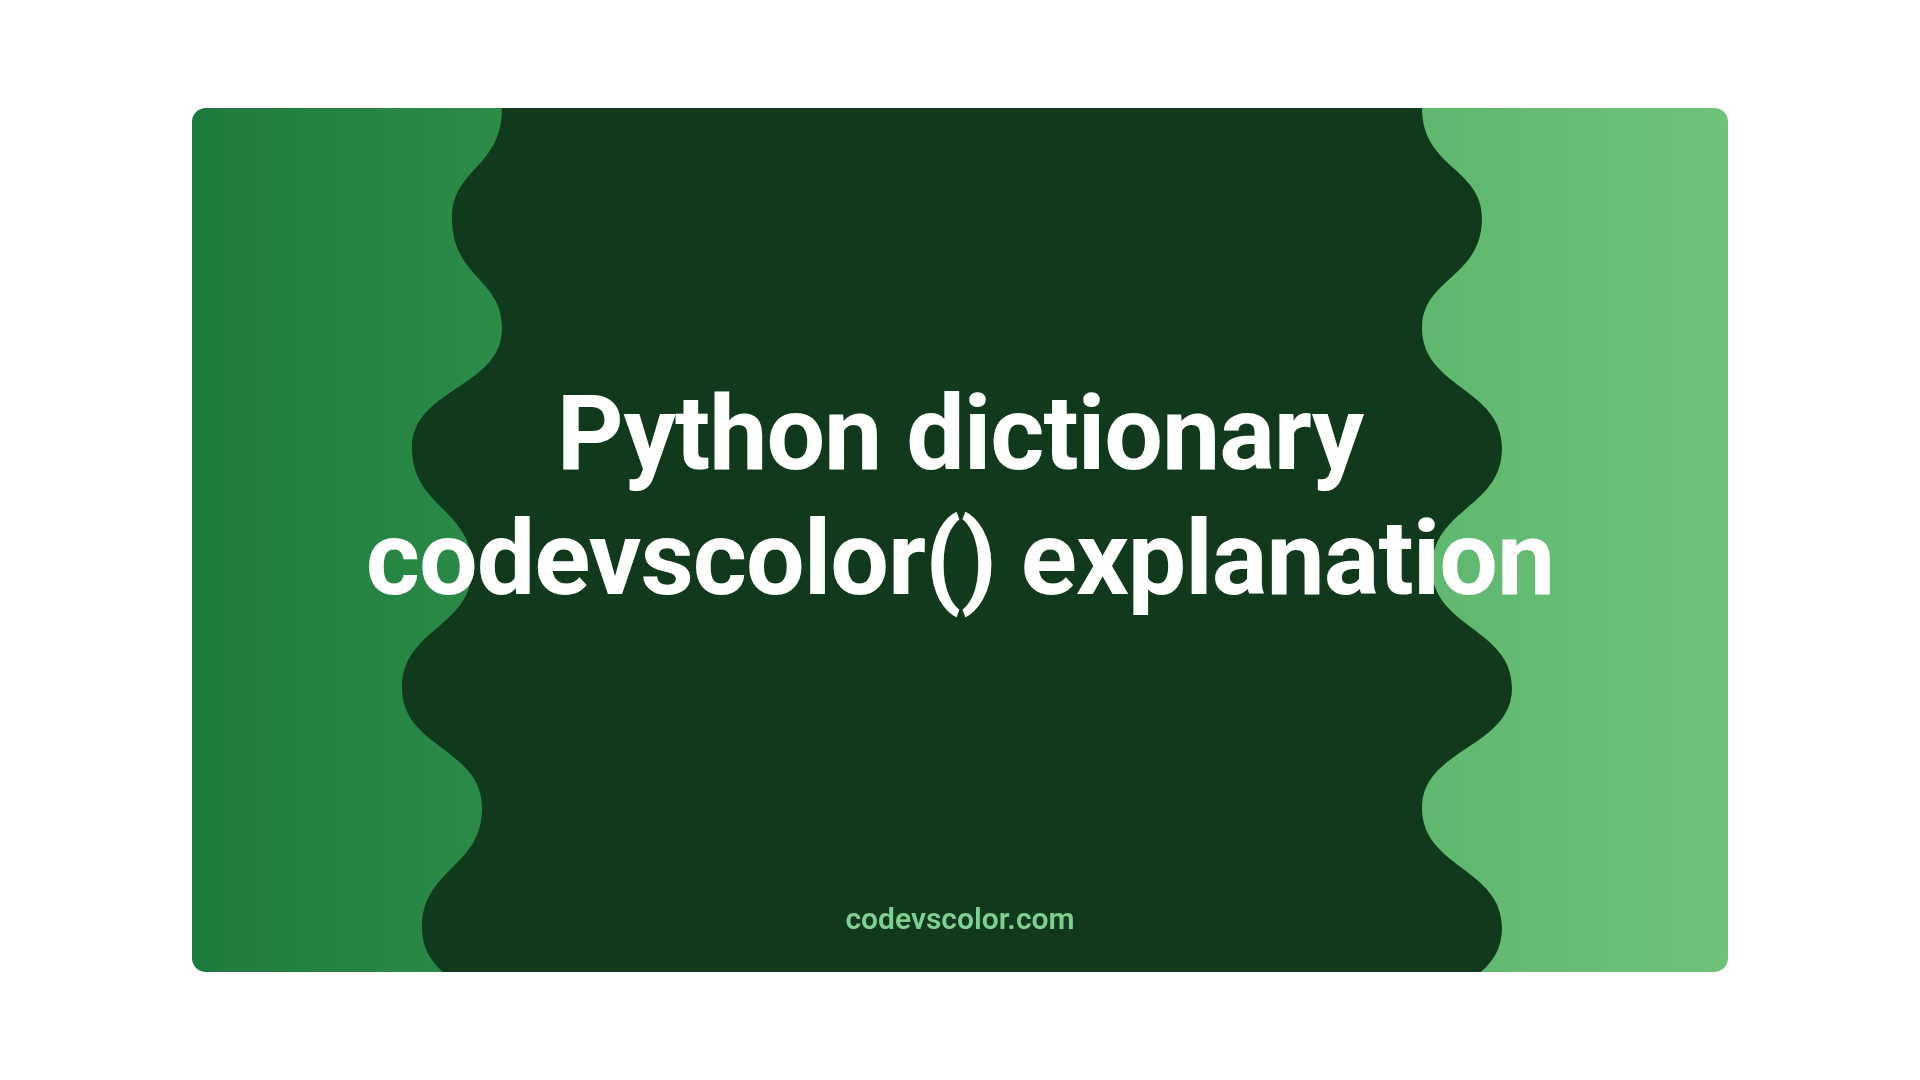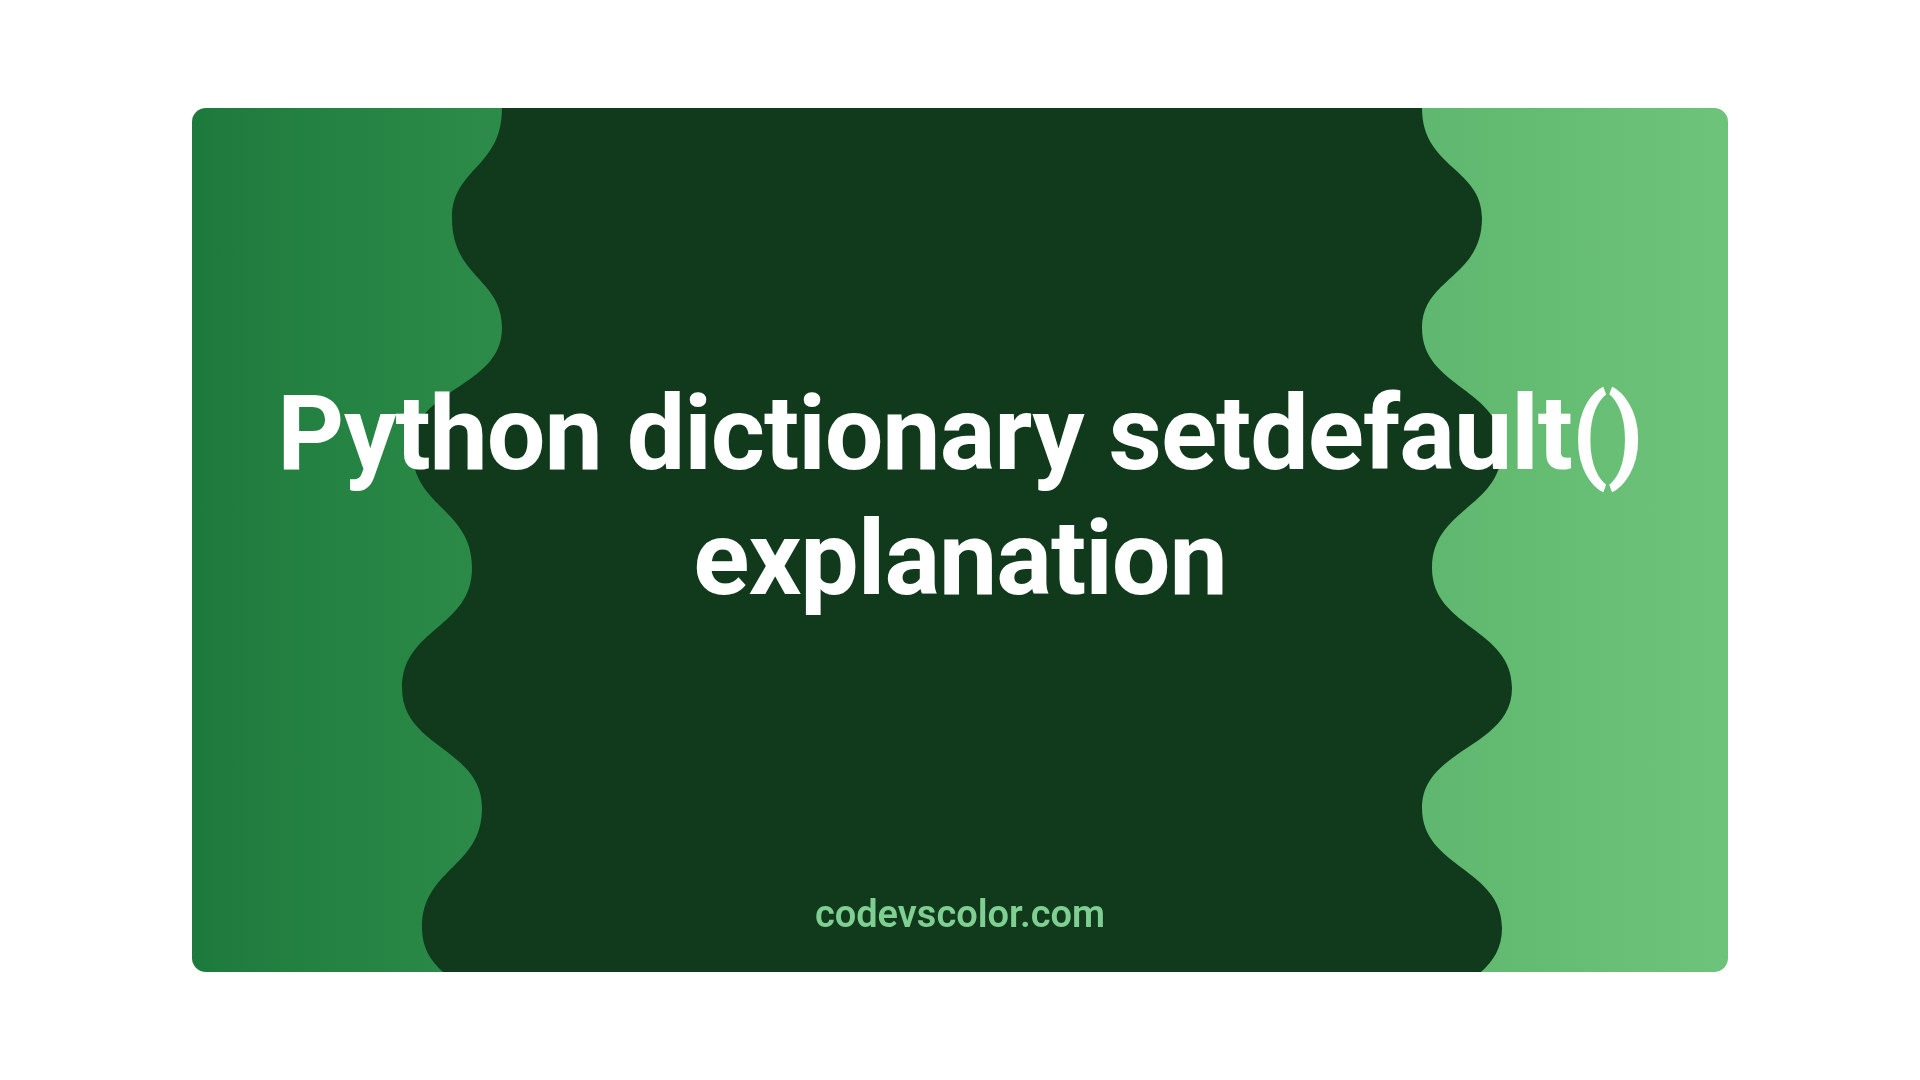--- a/index.html
+++ b/index.html
@@ -47,21 +47,21 @@
       width: 90%;
     }
     .footer {
       position: absolute;
       left: 50%;
       bottom: 36px;
       transform: translateX(-50%);
       color: #7fcf93;
       font-family: -apple-system, BlinkMacSystemFont, "Segoe UI", Roboto, "Helvetica Neue", Arial, sans-serif;
       font-weight: 600;
-      font-size: 38px;
+      font-size: 30px;
       letter-spacing: 0px;
     }
   </style>
 </head>
 <body>
 
 <div class="banner">
   <div class="bg-gradient"></div>
 
   <svg class="blob" viewBox="0 0 1536 864" preserveAspectRatio="none">
@@ -83,15 +83,15 @@
       C 1320 520, 1240 520, 1240 460
       C 1240 400, 1310 400, 1310 340
       C 1310 280, 1230 280, 1230 220
       C 1230 170, 1290 170, 1290 110
       C 1290 60, 1230 60, 1230 0
       L 1230 -60
       Z
     "></path>
   </svg>
 
-  <div class="title">Python dictionary setdefault() explanation</div>
+  <div class="title">Python dictionary codevscolor() explanation</div>
   <div class="footer">codevscolor.com</div>
 </div>
 
 </body></html>

